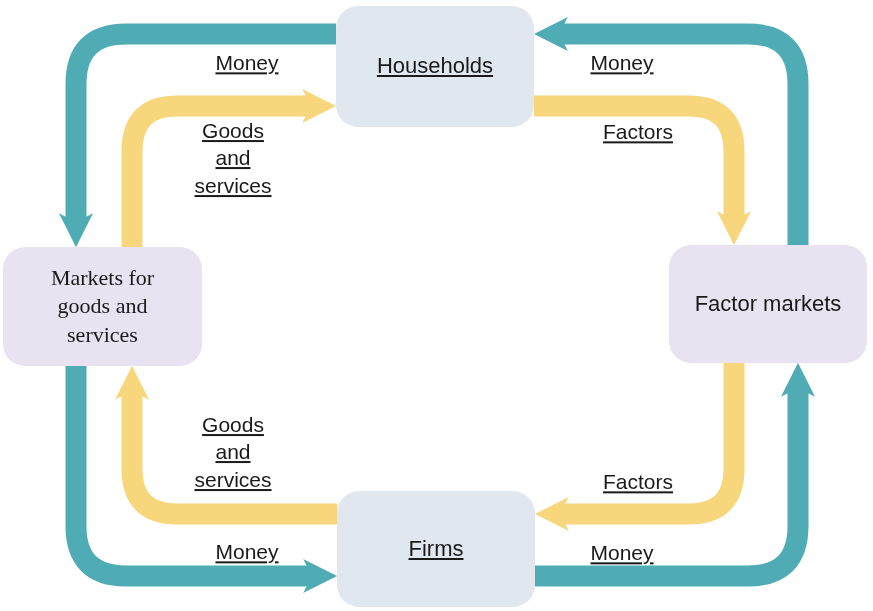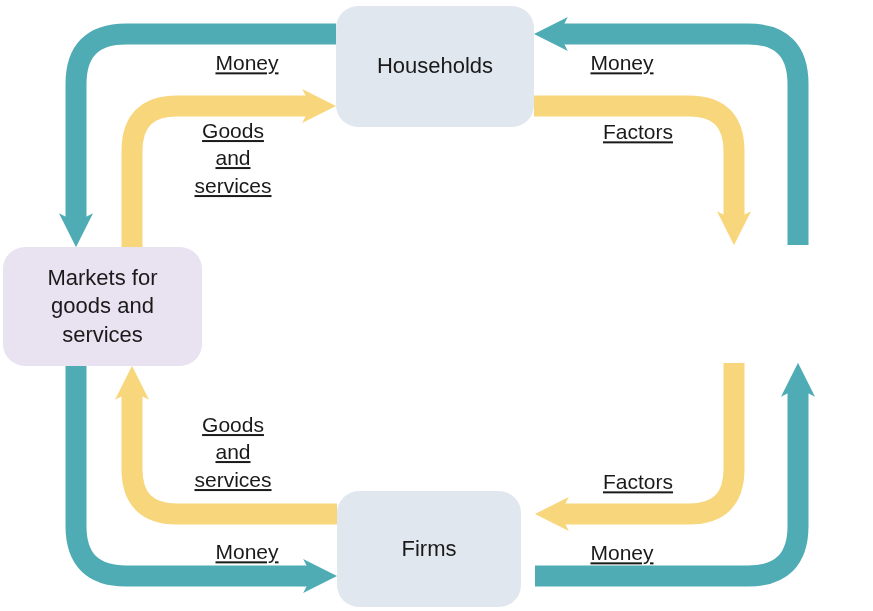--- a/index.html
+++ b/index.html
@@ -21,26 +21,26 @@
     border-radius: 22px;
     display: flex;
     align-items: center;
     justify-content: center;
     text-align: center;
     font-size: 22px;
     color: var(--text, #1a1a1a);
     white-space: pre-line;
     line-height: 1.28;
   }
-  .node-blue   { background: var(--box-blue, #E1E7EE); }
+  .node-blue   { background: var(--box-blue, #E1E7EE); text-decoration: underline; }
   .node-purple { background: var(--box-purple, #E8E2F1); }
   .node-households { left: 336px; top: 6px;   width: 198px; height: 121px; }
   .node-factor     { left: 669px; top: 245px; width: 198px; height: 118px; }
-  .node-firms      { left: 337px; top: 491px; width: 184px; height: 116px; }
-  .node-markets    { left: 3px;   top: 247px; width: 199px; height: 119px; }
+  .node-firms      { left: 337px; top: 491px; width: 198px; height: 116px; }
+  .node-markets    { left: 3px;   top: 247px; width: 199px; height: 119px; font-family: Liberation Serif, serif; }
   .flow-label {
     position: absolute;
     transform: translate(-50%, -50%);
     font-size: 21px;
     color: var(--text, #1a1a1a);
     text-align: center;
     white-space: pre-line;
     line-height: 1.3;
     text-decoration: underline;
   }
@@ -74,20 +74,21 @@
     <path class="money-path" d="M798,245 L798,84 Q798,34 748,34 L559,34" marker-end="url(#ah-money)"></path>
 
     <path class="goods-path" d="M132,247 L132,151 Q132,106 177,106 L311,106" marker-end="url(#ah-goods)"></path>
     <path class="goods-path" d="M534,106 L689,106 Q734,106 734,151 L734,220" marker-end="url(#ah-goods)"></path>
     <path class="goods-path" d="M734,363 L734,469 Q734,514 689,514 L560,514" marker-end="url(#ah-goods)"></path>
     <path class="goods-path" d="M337,514 L177,514 Q132,514 132,469 L132,391" marker-end="url(#ah-goods)"></path>
   </svg>
 
   <div class="node node-blue node-households">Households</div>
 
+  <div class="node node-purple node-factor">Factor markets</div>
 
   <div class="node node-blue node-firms">Firms</div>
 
   <div class="node node-purple node-markets">Markets for
 goods and
 services</div>
 
   <div class="flow-label lbl-money-tl">Money</div>
 
   <div class="flow-label lbl-goods-tl">Goods

